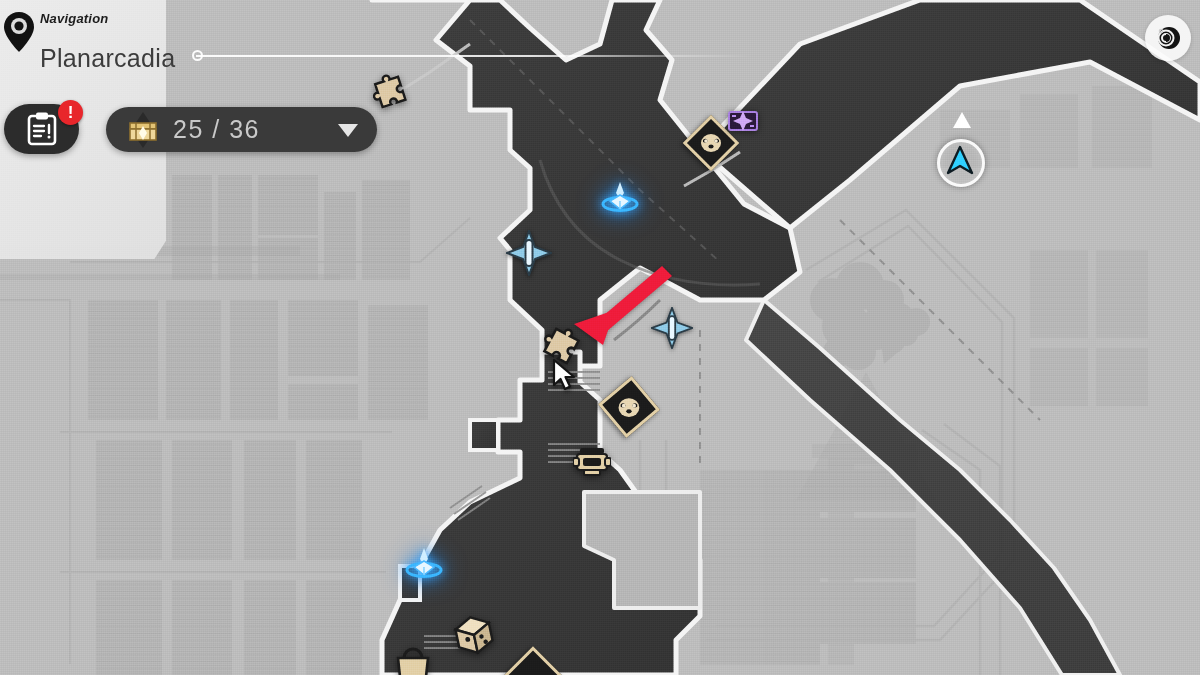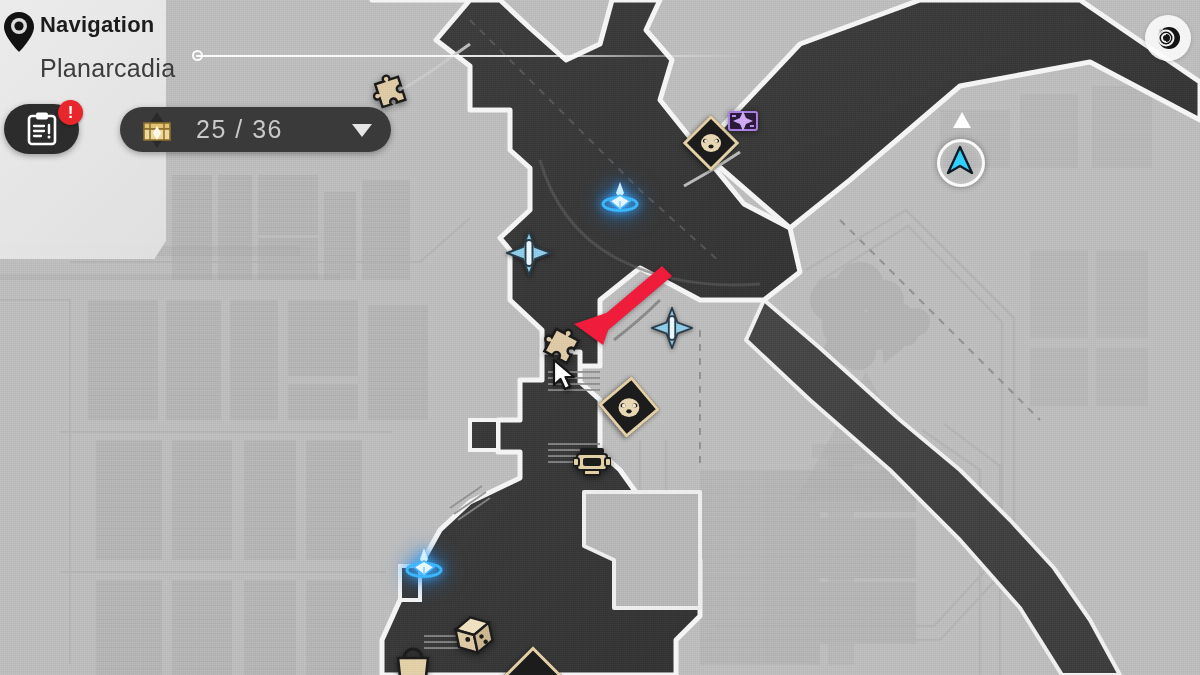--- a/index.html
+++ b/index.html
@@ -63,21 +63,21 @@
     background:linear-gradient(135deg, rgba(237,237,237,.97), rgba(226,226,226,.93));
     clip-path: polygon(0 0, 100% 0, 100% 93%, 93% 100%, 0 100%);
     box-shadow:2px 2px 7px rgba(0,0,0,.18);
   }
 
   
   #nav-header{ position:absolute; left:0; top:4px; display:flex; align-items:flex-start; z-index:6;}
   #pin-icon{ margin:6px 4px 0 2px; }
   #nav-title-block{ padding-top:8px; }
   #nav-kicker{
-    font-size:22px; font-weight:700; color:#1c1c1c; letter-spacing:.2px; line-height:1.15;
+    font-size:13px; font-weight:700; color:#1c1c1c; letter-spacing:.2px; line-height:1.15;font-style:italic;
   }
   #nav-zone{
     font-size:25px; font-weight:400; color:#3c3c3c; line-height:1.25; margin-top:16px;
     letter-spacing:.3px;
   }
 
   
   #title-rule{
     position:absolute; left:196px; top:55px; width:556px; height:2px; z-index:5;
     background:linear-gradient(90deg, rgba(255,255,255,.95) 0%, rgba(255,255,255,.85) 60%, rgba(255,255,255,0) 100%);
@@ -96,23 +96,23 @@
     cursor:pointer;
   }
   #quest-badge{
     position:absolute; right:-4px; top:-4px; width:25px;height:25px;border-radius:50%;
     background:#e8262b; color:#fff; font-size:17px; font-weight:700;
     display:flex;align-items:center;justify-content:center; line-height:1;
     box-shadow:0 1px 3px rgba(0,0,0,.4);
   }
 
   #chest-counter{
-    position:absolute; left:120px; top:107px; height:45px; min-width:271px;
+    position:absolute; left:106px; top:107px; height:45px; min-width:271px;
     background:#3a3a3a; border-radius:23px; z-index:8;
-    display:flex; align-items:center; gap:22px; padding:0 18px 0 20px;
+    display:flex; align-items:center; gap:13px; padding:0 18px 0 20px;
     box-shadow:0 2px 6px rgba(0,0,0,.32);
     cursor:pointer;
   }
   #chest-count-label{
     font-size:25px; color:#c9c9c9; font-weight:400; letter-spacing:1.5px; flex:1;
   }
   #chest-dropdown-caret{ margin-left:auto; }
 
   
   #filter-control{

